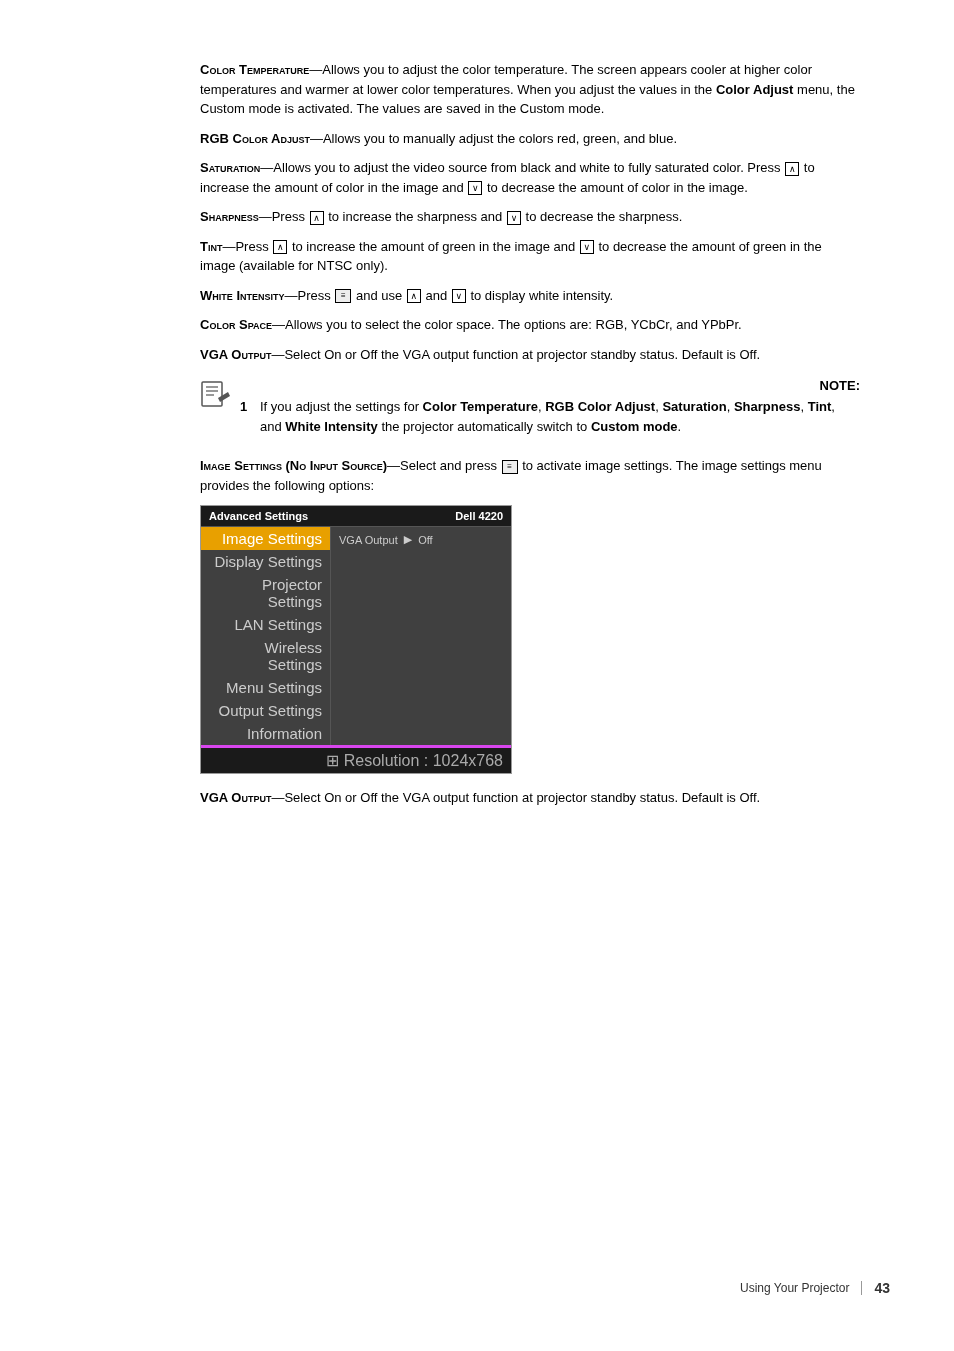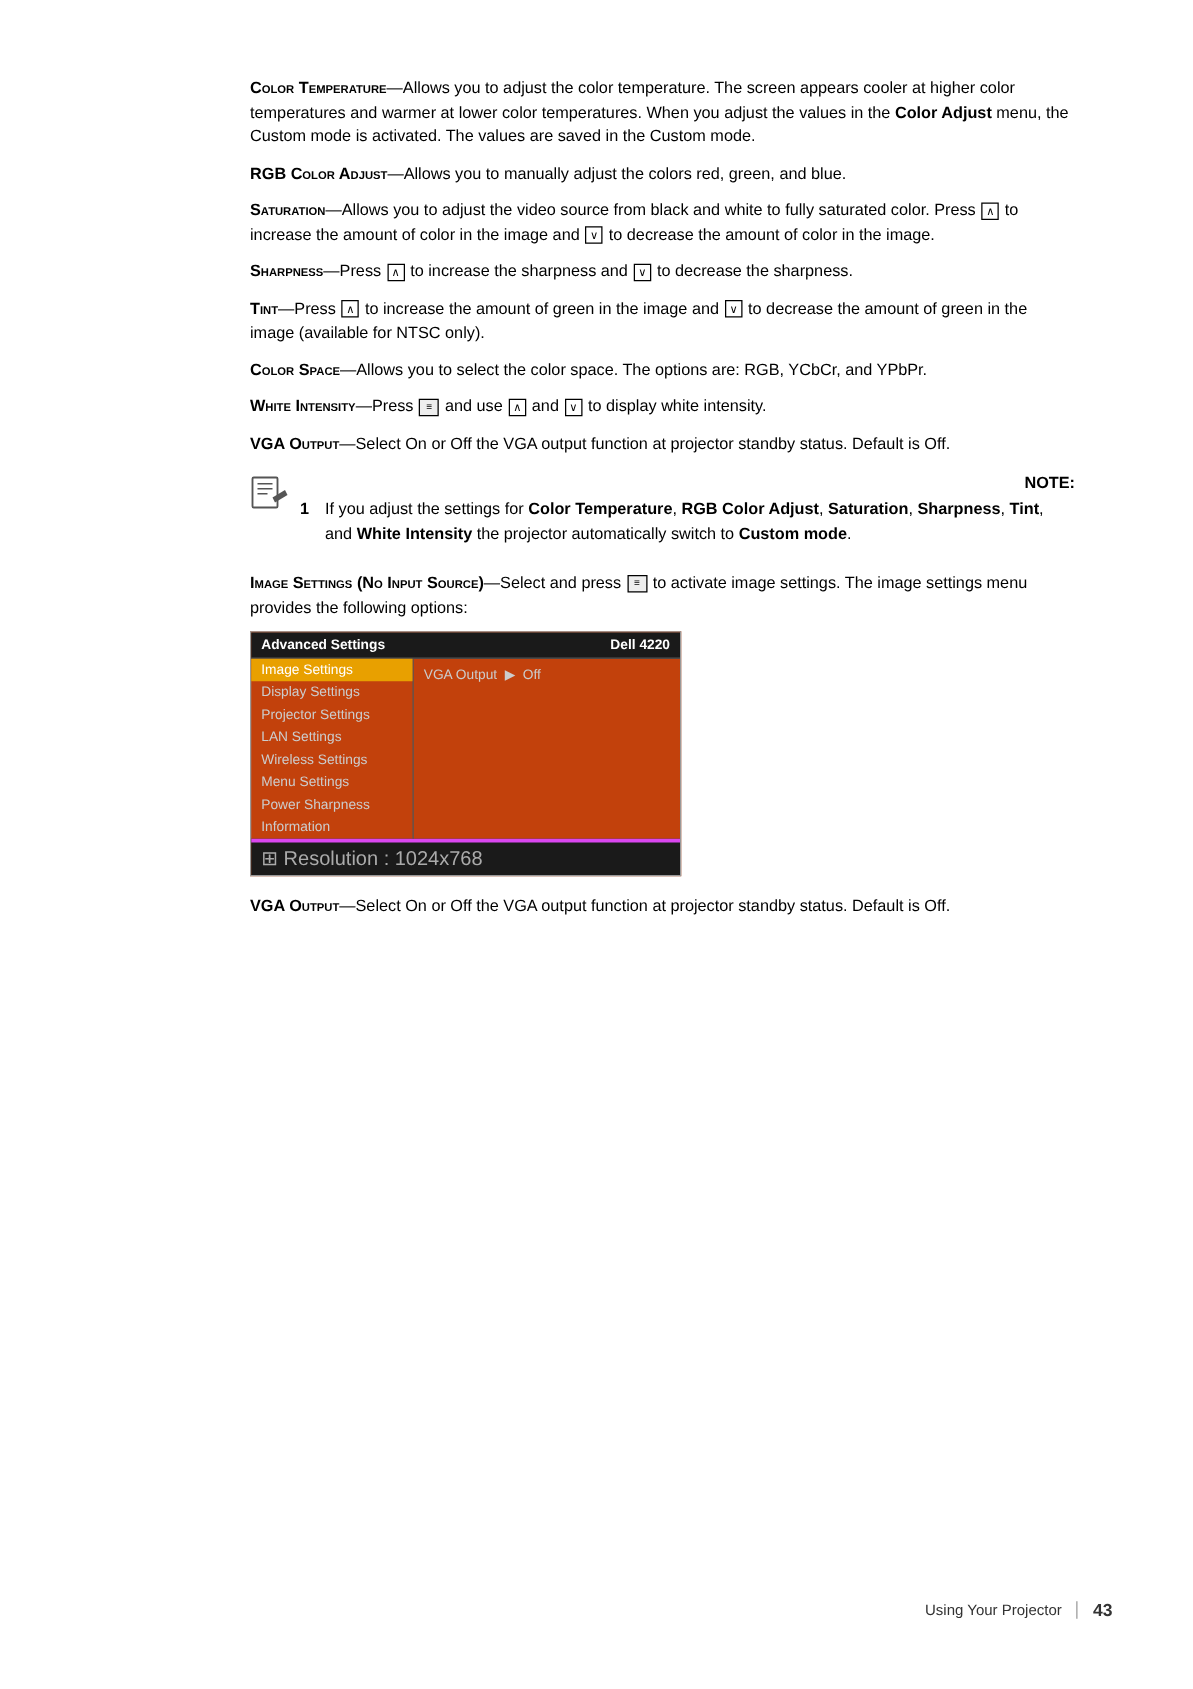--- a/index.html
+++ b/index.html
@@ -60,25 +60,26 @@
     }
     .note-list li::before {
       position: absolute;
       left: 0;
       font-weight: bold;
     }
     .note-list li:nth-child(1)::before { content: "1"; }
     .note-list li:nth-child(2)::before { content: "2"; }
     .menu-screenshot {
       border: 1px solid #999;
-      width: 345px;
+      width: 312px;
       margin: 10px 0 14px 0;
       font-size: 11px;
-      background: #c2410c;
+      background: #404040;
       color: #fff;
+      text-align: right;
     }
     .menu-header {
       display: flex;
       justify-content: space-between;
       padding: 4px 8px;
       background: #1a1a1a;
       border-bottom: 1px solid #555;
       font-size: 11px;
       font-weight: bold;
       color: #fff;
@@ -86,21 +87,21 @@
     .menu-body {
       display: flex;
     }
     .menu-left {
       width: 130px;
       border-right: 1px solid #555;
     }
     .menu-item {
       padding: 3px 8px;
       color: #ccc;
-      font-size: 11px;
+      font-size: 15px;
       cursor: default;
     }
     .menu-item.active {
       background: #e8a000;
       color: #fff;
     }
     .menu-right {
       flex: 1;
       padding: 3px 8px;
       font-size: 11px;
@@ -194,25 +195,25 @@
 
     <div class="para">
       <span class="term">Sharpness</span>—Press <span class="arrow-up">∧</span> to increase the sharpness and <span class="arrow-down">∨</span> to decrease the sharpness.
     </div>
 
     <div class="para">
       <span class="term">Tint</span>—Press <span class="arrow-up">∧</span> to increase the amount of green in the image and <span class="arrow-down">∨</span> to decrease the amount of green in the image (available for NTSC only).
     </div>
 
     <div class="para">
+      <span class="term">White Intensity</span>—Press <span class="menu-btn" style="font-size:8px;">≡</span> and use <span class="arrow-up">∧</span> and <span class="arrow-down">∨</span> to display white intensity.
+    </div>
+
+    <div class="para">
       <span class="term">Color Space</span>—Allows you to select the color space. The options are: RGB, YCbCr, and YPbPr.
-    </div>
-
-    <div class="para">
-      <span class="term">White Intensity</span>—Press <span class="menu-btn" style="font-size:8px;">≡</span> and use <span class="arrow-up">∧</span> and <span class="arrow-down">∨</span> to display white intensity.
     </div>
 
     <div class="para">
       <span class="term">VGA Output</span>—Select On or Off the VGA output function at projector standby status. Default is Off.
     </div>
 
     <div class="note-box">
       <div class="note-icon">
         <svg width="32" height="32" viewBox="0 0 32 32" xmlns="http://www.w3.org/2000/svg">
           <rect x="2" y="4" width="20" height="24" rx="1" fill="none" stroke="#555" stroke-width="1.5"></rect>
@@ -240,21 +241,21 @@
         <span>Dell 4220</span>
       </div>
       <div class="menu-body">
         <div class="menu-left">
           <div class="menu-item active">Image Settings</div>
           <div class="menu-item">Display Settings</div>
           <div class="menu-item">Projector Settings</div>
           <div class="menu-item">LAN Settings</div>
           <div class="menu-item">Wireless Settings</div>
           <div class="menu-item">Menu Settings</div>
-          <div class="menu-item">Power Sharpness</div>
+          <div class="menu-item">Output Settings</div>
           <div class="menu-item">Information</div>
         </div>
         <div class="menu-right">
           <div class="menu-right-row">
             <span>VGA Output</span>
             <span>▶</span>
             <span>Off</span>
           </div>
         </div>
       </div>

